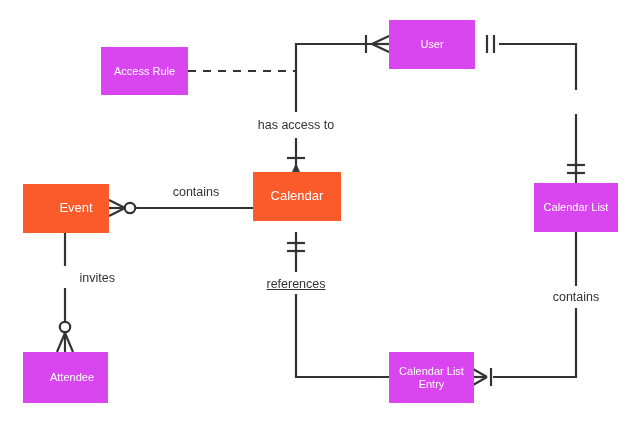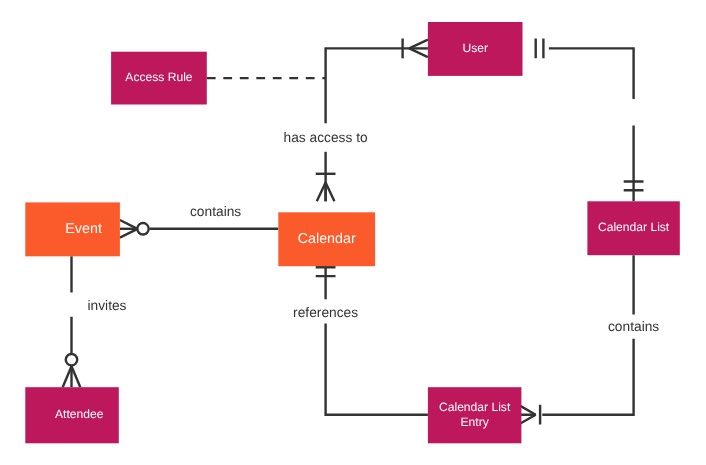--- a/index.html
+++ b/index.html
@@ -2,21 +2,21 @@
 <html><head>
 <meta charset="utf-8">
 <style>
   html,body{margin:0;padding:0;background:#ffffff;}
   body{width:642px;height:423px;overflow:hidden;
        font-family:"Liberation Sans","DejaVu Sans",sans-serif;}
   #canvas{position:relative;width:642px;height:423px;background:#ffffff;}
   #wires{position:absolute;left:0;top:0;width:642px;height:423px;}
   .entity{position:absolute;display:flex;align-items:center;justify-content:center;
           text-align:center;color:#ffffff;line-height:1.15;box-sizing:border-box;}
-  .entity.green{background:#be185d;}
+  .entity.green{background:#d946ef;}
   .entity.orange{background:#FB5A2B;}
   .elabel{display:block;width:100%;padding:0 3px;box-sizing:border-box;}
   .rel{position:absolute;color:#333333;font-size:12.5px;white-space:pre;
        line-height:1.2;text-align:center;}
 </style>
 </head>
 <body>
 
 <div id="canvas">
 
@@ -91,21 +91,21 @@
         <path d="M65 333 L65 352"></path>
         <path d="M65 333 L73 352"></path>
       </g>
     </g>
   </svg>
 
   <div class="entity orange" style="left:23px;top:184px;width:86px;height:49px;font-size:13px;padding-left:20px;">
     <span class="elabel">Event</span>
   </div>
 
-  <div class="entity orange" style="left:253px;top:193px;width:88px;height:49px;font-size:13px;">
+  <div class="entity orange" style="left:253px;top:172px;width:88px;height:49px;font-size:13px;">
     <span class="elabel">Calendar</span>
   </div>
 
   <div class="entity green" style="left:101px;top:47px;width:87px;height:48px;font-size:11px;">
     <span class="elabel">Access Rule</span>
   </div>
 
   <div class="entity green" style="left:389px;top:20px;width:86px;height:49px;font-size:11px;">
     <span class="elabel">User</span>
   </div>
@@ -124,15 +124,15 @@
 
   <div class="rel" style="left:146px;top:185px;width:100px;">contains</div>
 
   <div class="rel" style="left:226px;top:118px;width:140px;">has access to</div>
 
   <div class="rel" style="left:15px;top:271px;width:100px;text-align:right;">invites</div>
 
 
   <div class="rel" style="left:526px;top:290px;width:100px;">contains</div>
 
-  <div class="rel" style="left:246px;top:277px;width:100px;">references</div>
+  <div class="rel" style="left:246px;top:277px;width:100px;text-decoration:underline;">references</div>
 
 </div>
 
 </body></html>

